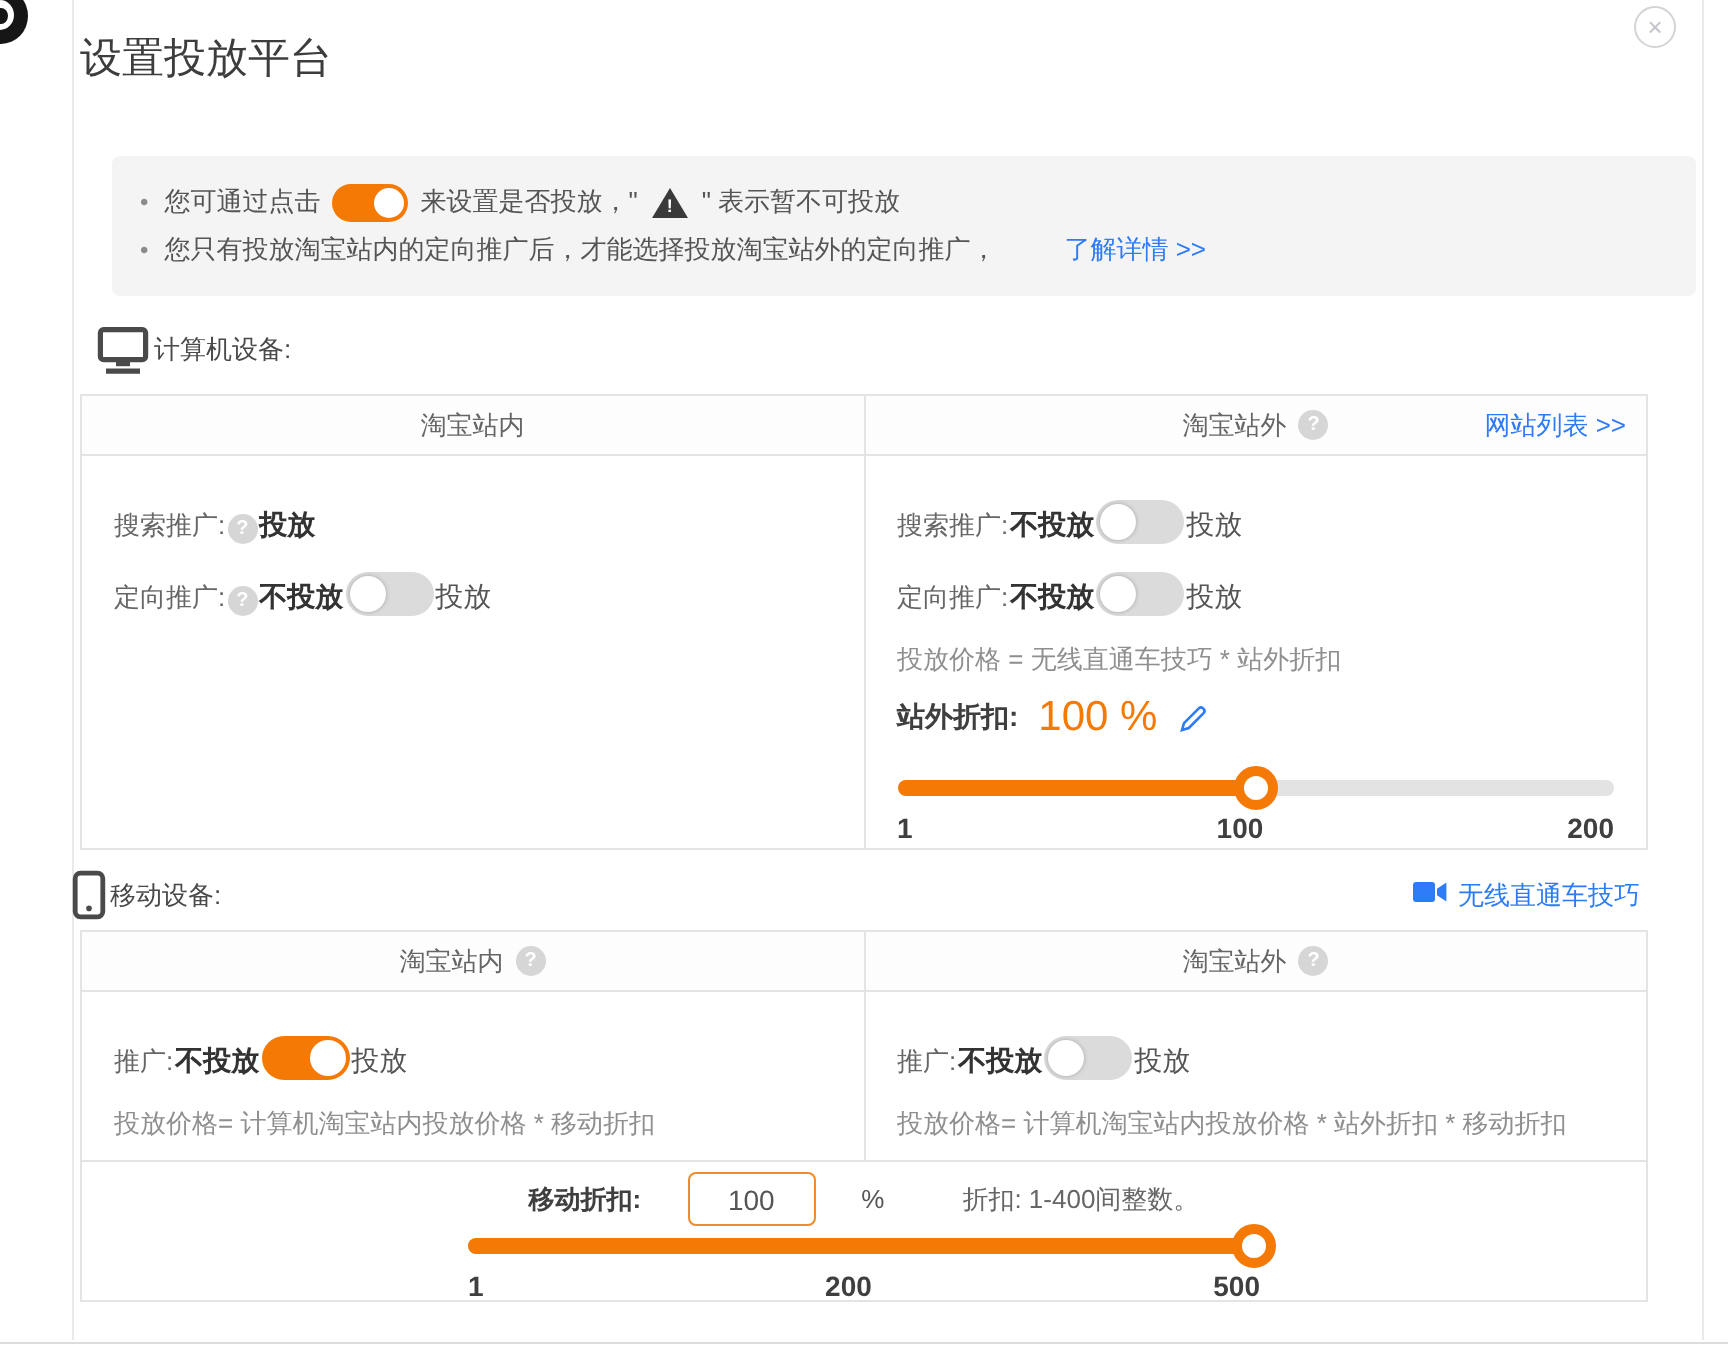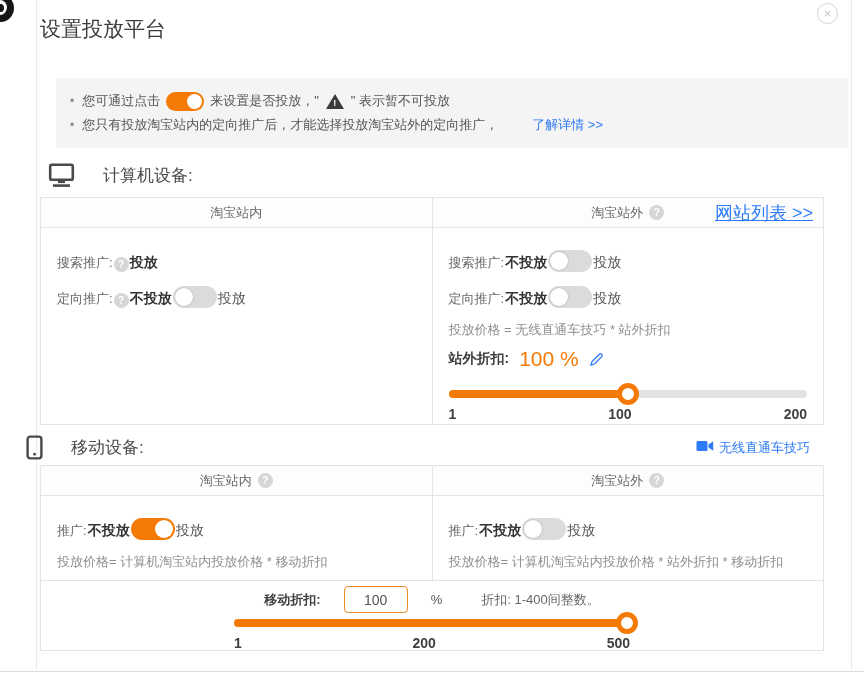--- a/index.html
+++ b/index.html
@@ -42,32 +42,32 @@
   .warn-tri { position:absolute; left:0; top:0; width:0; height:0;
     border-left:9px solid transparent; border-right:9px solid transparent; border-bottom:15px solid #3a3a3a; }
   .warn-mark { position:absolute; left:0; right:0; top:4px; text-align:center; color:#fff;
     font-size:9px; font-weight:bold; line-height:10px; }
 
   .link { color:#2D7BF6; text-decoration:none; cursor:pointer;margin-left:28px; }
 
   .help { display:inline-block; width:15px; height:15px; border-radius:50%; background:#d6d6d6;
     color:#fff; font-size:10px; font-weight:bold; line-height:15px; text-align:center; flex:none; cursor:pointer; }
 
-  .section-head { position:absolute; left:48px; display:flex; align-items:center; gap:28px;
-    font-size:17px; color:#4a4a4a; }
-  .mob-head-row { position:absolute; left:26px; top:435px; width:784px; display:flex;
+  .section-head { position:absolute; left:48px; display:flex; align-items:center; gap:2px;
+    font-size:13px; color:#4a4a4a; }
+  .mob-head-row { position:absolute; left:36px; top:435px; width:784px; display:flex;
     justify-content:space-between; align-items:center; }
   .mob-head-row .section-head { position:static; }
   .tips-link { display:flex; align-items:flex-start; gap:5px; font-size:13px; }
 
   .table { position:absolute; left:40px; width:784px; background:#fff; border:1px solid #e4e4e4; }
   .thead { display:flex; height:30px; border-bottom:1px solid #e4e4e4; font-size:13px; color:#666; background:#fdfdfd; }
   .th { flex:1; position:relative; display:flex; align-items:center; justify-content:center; gap:6px; }
   .th.first { border-right:1px solid #e4e4e4; }
-  .weblist { position:absolute; right:10px; top:0; line-height:30px; font-size:18px;text-decoration:underline; }
+  .weblist { position:absolute; right:10px; top:0; line-height:30px; font-size:13px; }
   .tbody { display:flex; }
   .cell { flex:1; padding:8px 16px; }
   .cell.first { border-right:1px solid #e4e4e4; }
   .comp .tbody { height:196px; }
   .mob  .tbody { height:84px; }
 
   .crow { display:flex; align-items:flex-end; gap:1px; height:28px; margin-top:8px; font-size:13px; color:#666; white-space:nowrap; }
   .crow .b { color:#333; font-weight:bold; font-size:14px; }
   .crow .after { color:#555; font-size:14px; }
   .formula { color:#8f8f8f; font-size:13px; margin-top:13px; white-space:nowrap; }

